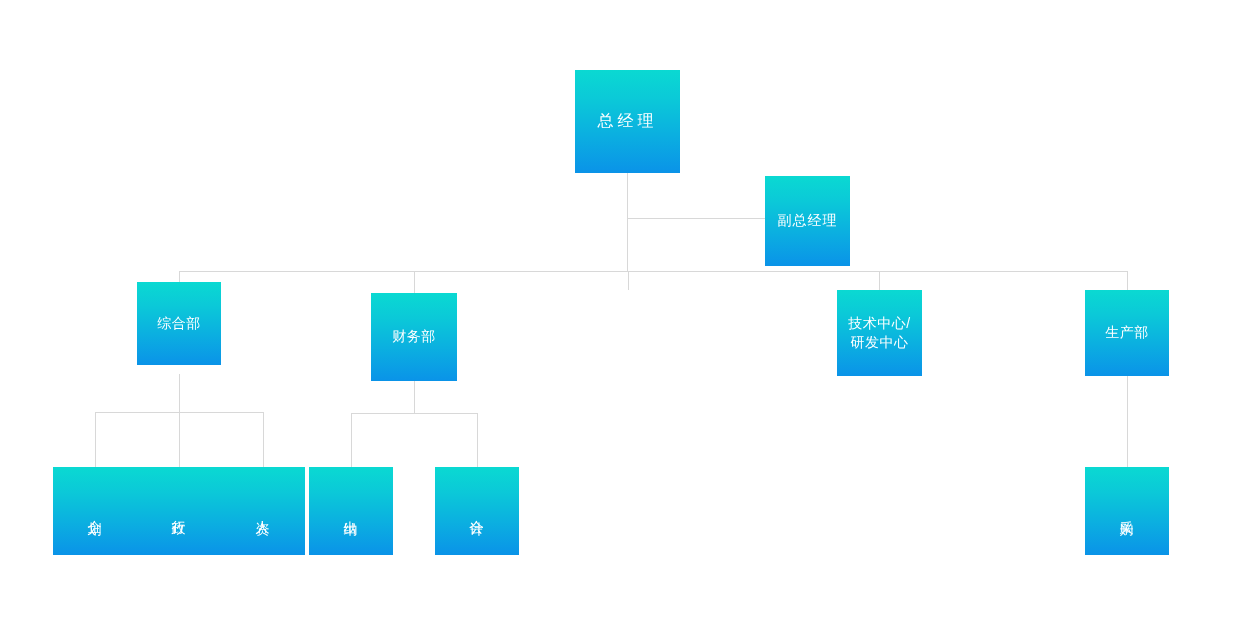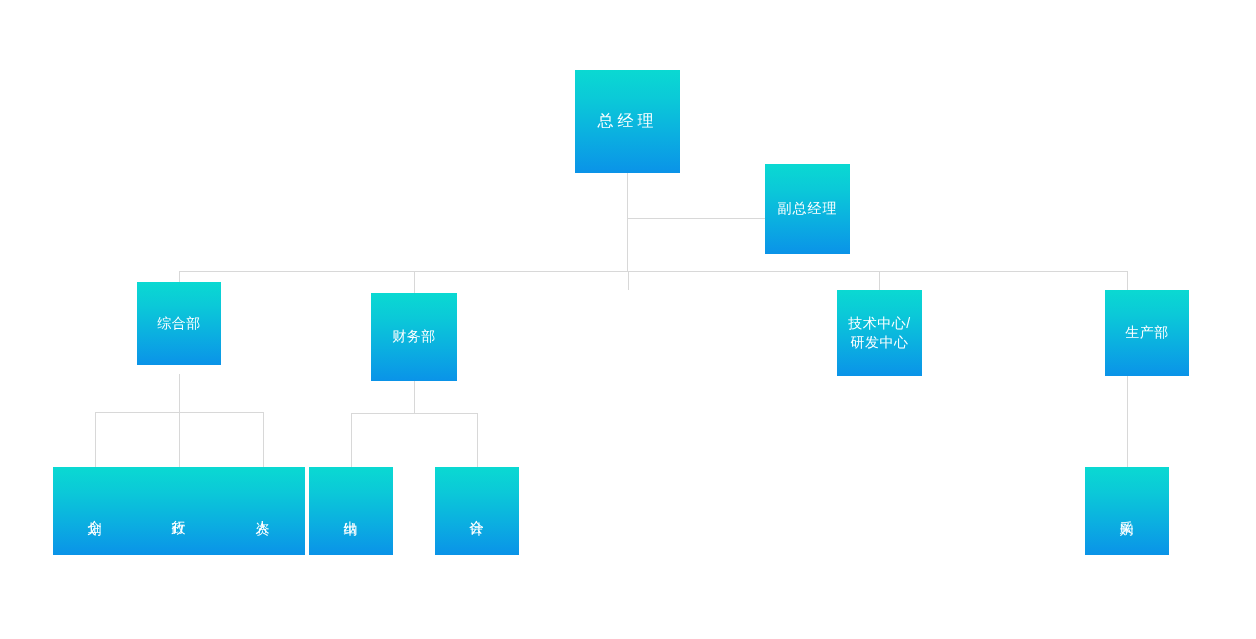--- a/index.html
+++ b/index.html
@@ -35,29 +35,29 @@
   .node .label {
     display: block;
     white-space: pre-line;
   }
   
   .n-gm {
     left: 575px; top: 70px; width: 105px; height: 103px;
     font-size: 16px; letter-spacing: 4px;
   }
   .n-dgm {
-    left: 765px; top: 164px; width: 85px; height: 90px;
+    left: 765px; top: 176px; width: 85px; height: 90px;
     font-size: 14px; letter-spacing: 1px;
   }
   
   .n-zhb { left: 137px; top: 282px; width: 84px; height: 83px; font-size: 14px; }
   .n-cwb { left: 371px; top: 293px; width: 86px; height: 88px; font-size: 14px; text-align: right; }
   .n-scb { left: 586px; top: 290px; width: 85px; height: 86px; font-size: 14px; }
   .n-jszx { left: 837px; top: 290px; width: 85px; height: 86px; font-size: 14px; line-height: 1.35; }
-  .n-sc  { left: 1085px; top: 290px; width: 84px; height: 86px; font-size: 14px; margin-left: 20px; }
+  .n-sc  { left: 1085px; top: 290px; width: 84px; height: 86px; font-size: 14px; }
   
   .vert .label {
     writing-mode: vertical-rl;
     text-orientation: upright;
     letter-spacing: 2px;
     line-height: 1;
   }
   .n-qh  { left: 53px;  top: 467px; width: 84px;  height: 88px; font-size: 14px; }
   .n-xz  { left: 137px; top: 467px; width: 84px;  height: 88px; font-size: 14px; }
   .n-rz  { left: 221px; top: 467px; width: 84px;  height: 88px; font-size: 14px; }

